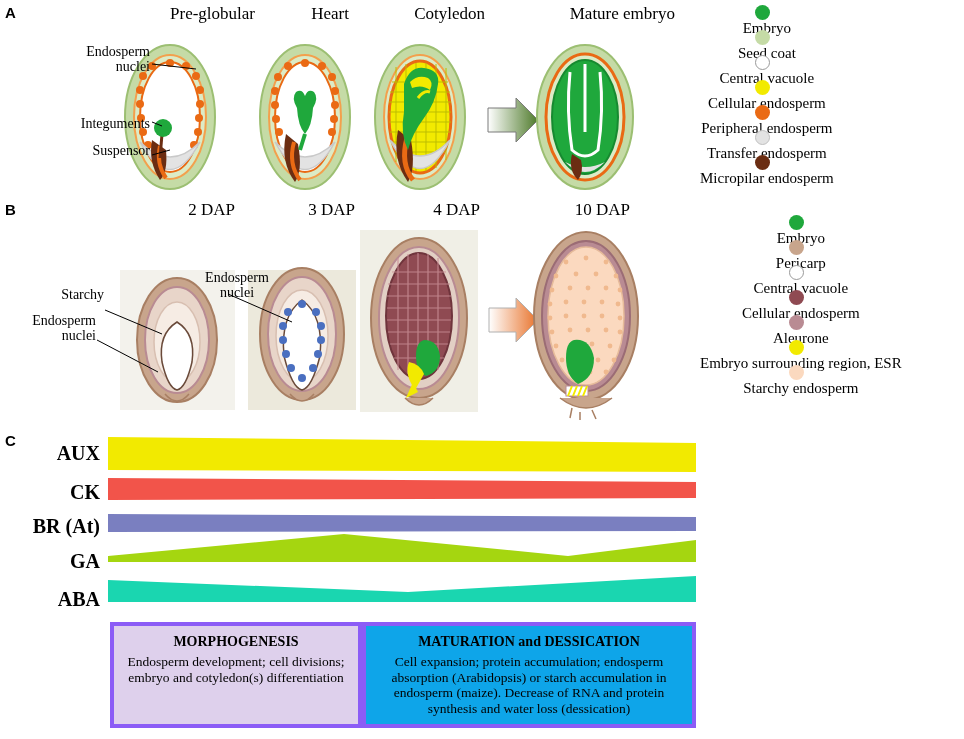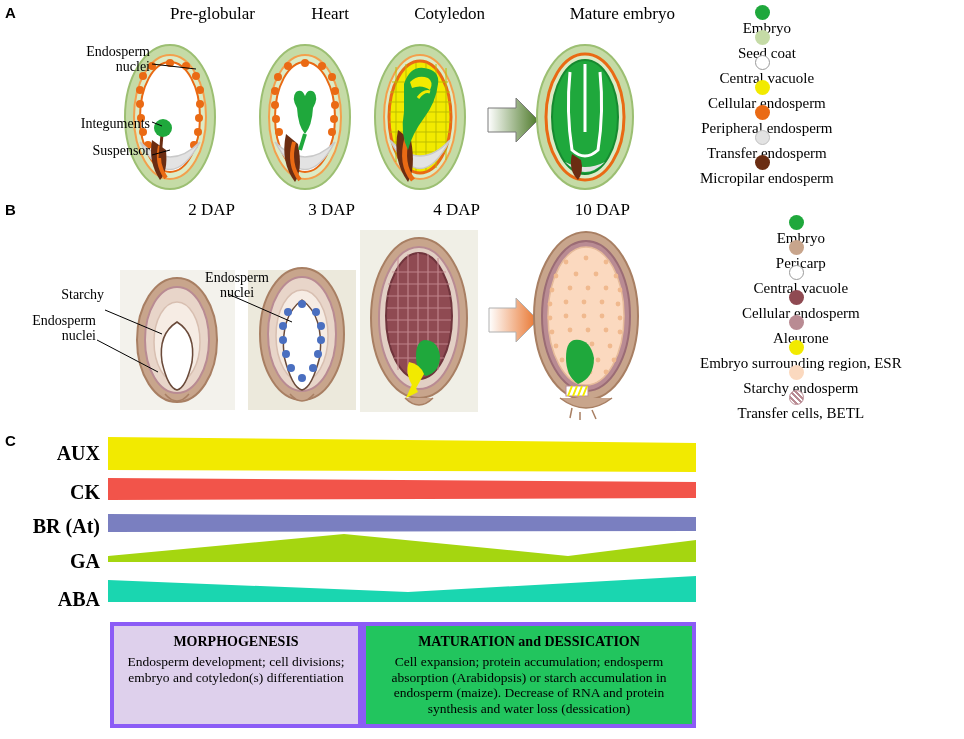--- a/index.html
+++ b/index.html
@@ -327,24 +327,20 @@
       <span class="legend-label">Aleurone</span>
     </div>
   <div class="legend-row">
       <span class="legend-swatch" style="background:#f2ea00;"></span>
       <span class="legend-label">Embryo surrounding region, ESR</span>
     </div>
   <div class="legend-row">
       <span class="legend-swatch" style="background:#fbd9bf;"></span>
       <span class="legend-label">Starchy endosperm</span>
     </div>
-  <div class="legend-row">
-      <span class="legend-swatch" style="background:#ffffff;border:1px solid #b98b93;width:13px;height:13px;background-image:repeating-linear-gradient(45deg,#b98b93 0 2px,#ffffff 2px 4px);"></span>
-      <span class="legend-label">Transfer cells, BETL</span>
-    </div>
 </div>
 
 <div class="panel-letter" style="left:5px;top:432px;">C</div>
 
 <div class="hormone-label" style="left:10px;top:442px;width:90px;">AUX</div>
 <div class="hormone-label" style="left:10px;top:481px;width:90px;">CK</div>
 <div class="hormone-label" style="left:10px;top:515px;width:90px;">BR (At)</div>
 <div class="hormone-label" style="left:10px;top:550px;width:90px;">GA</div>
 <div class="hormone-label" style="left:10px;top:588px;width:90px;">ABA</div>
 
@@ -359,16 +355,16 @@
   <path d="M0 124 L236 102 L460 124 L588 108 L588 130 L460 130 L236 130 L0 130 Z" fill="#a5d610"></path>
 
   <path d="M0 148 L300 160 L588 144 L588 170 L300 170 L0 170 Z" fill="#1ad6b0"></path>
 </svg>
 
 <div class="box" style="left:110px;top:622px;width:252px;height:106px;background:#ded0ec;padding:8px 8px 0 8px;">
   <div class="box-title">MORPHOGENESIS</div>
   <div class="box-body" style="margin-top:4px;">Endosperm development; cell divisions; embryo  and cotyledon(s) differentiation</div>
 </div>
 
-<div class="box" style="left:362px;top:622px;width:334px;height:106px;background:#22c55e;padding:8px 8px 0 8px;">
+<div class="box" style="left:362px;top:622px;width:334px;height:106px;background:#0ea5e9;padding:8px 8px 0 8px;">
   <div class="box-title">MATURATION and DESSICATION</div>
   <div class="box-body" style="margin-top:4px;">Cell expansion; protein accumulation; endosperm absorption (Arabidopsis) or starch accumulation in endosperm (maize). Decrease of RNA and protein synthesis and water loss (dessication)</div>
 </div>
 
 </body></html>

